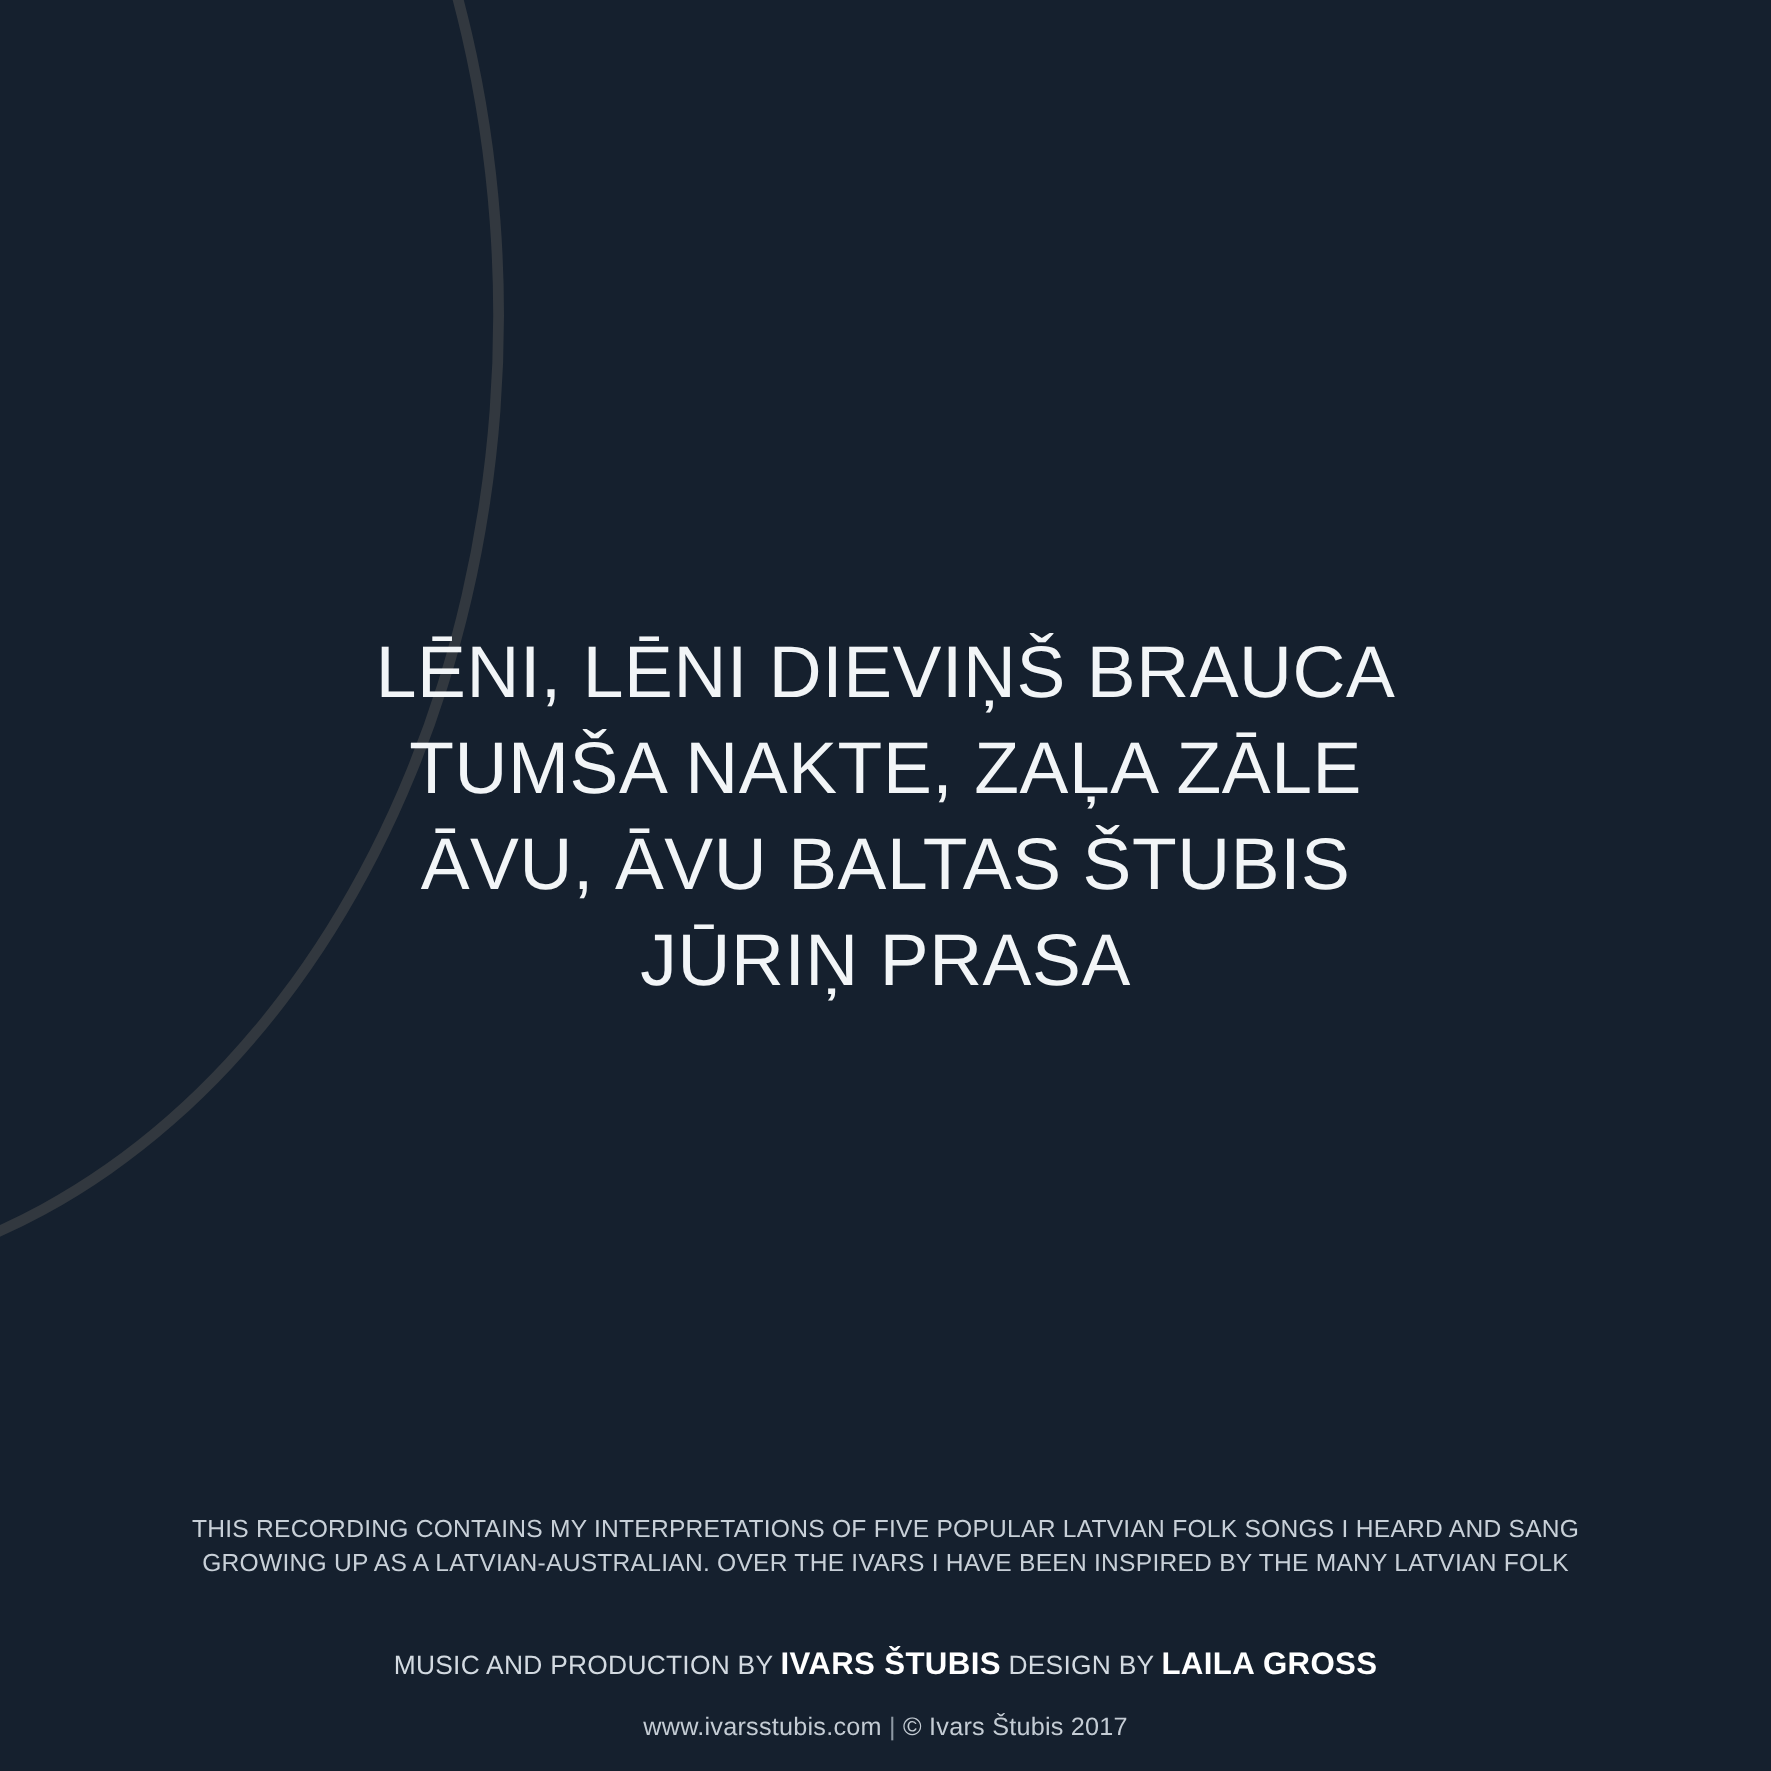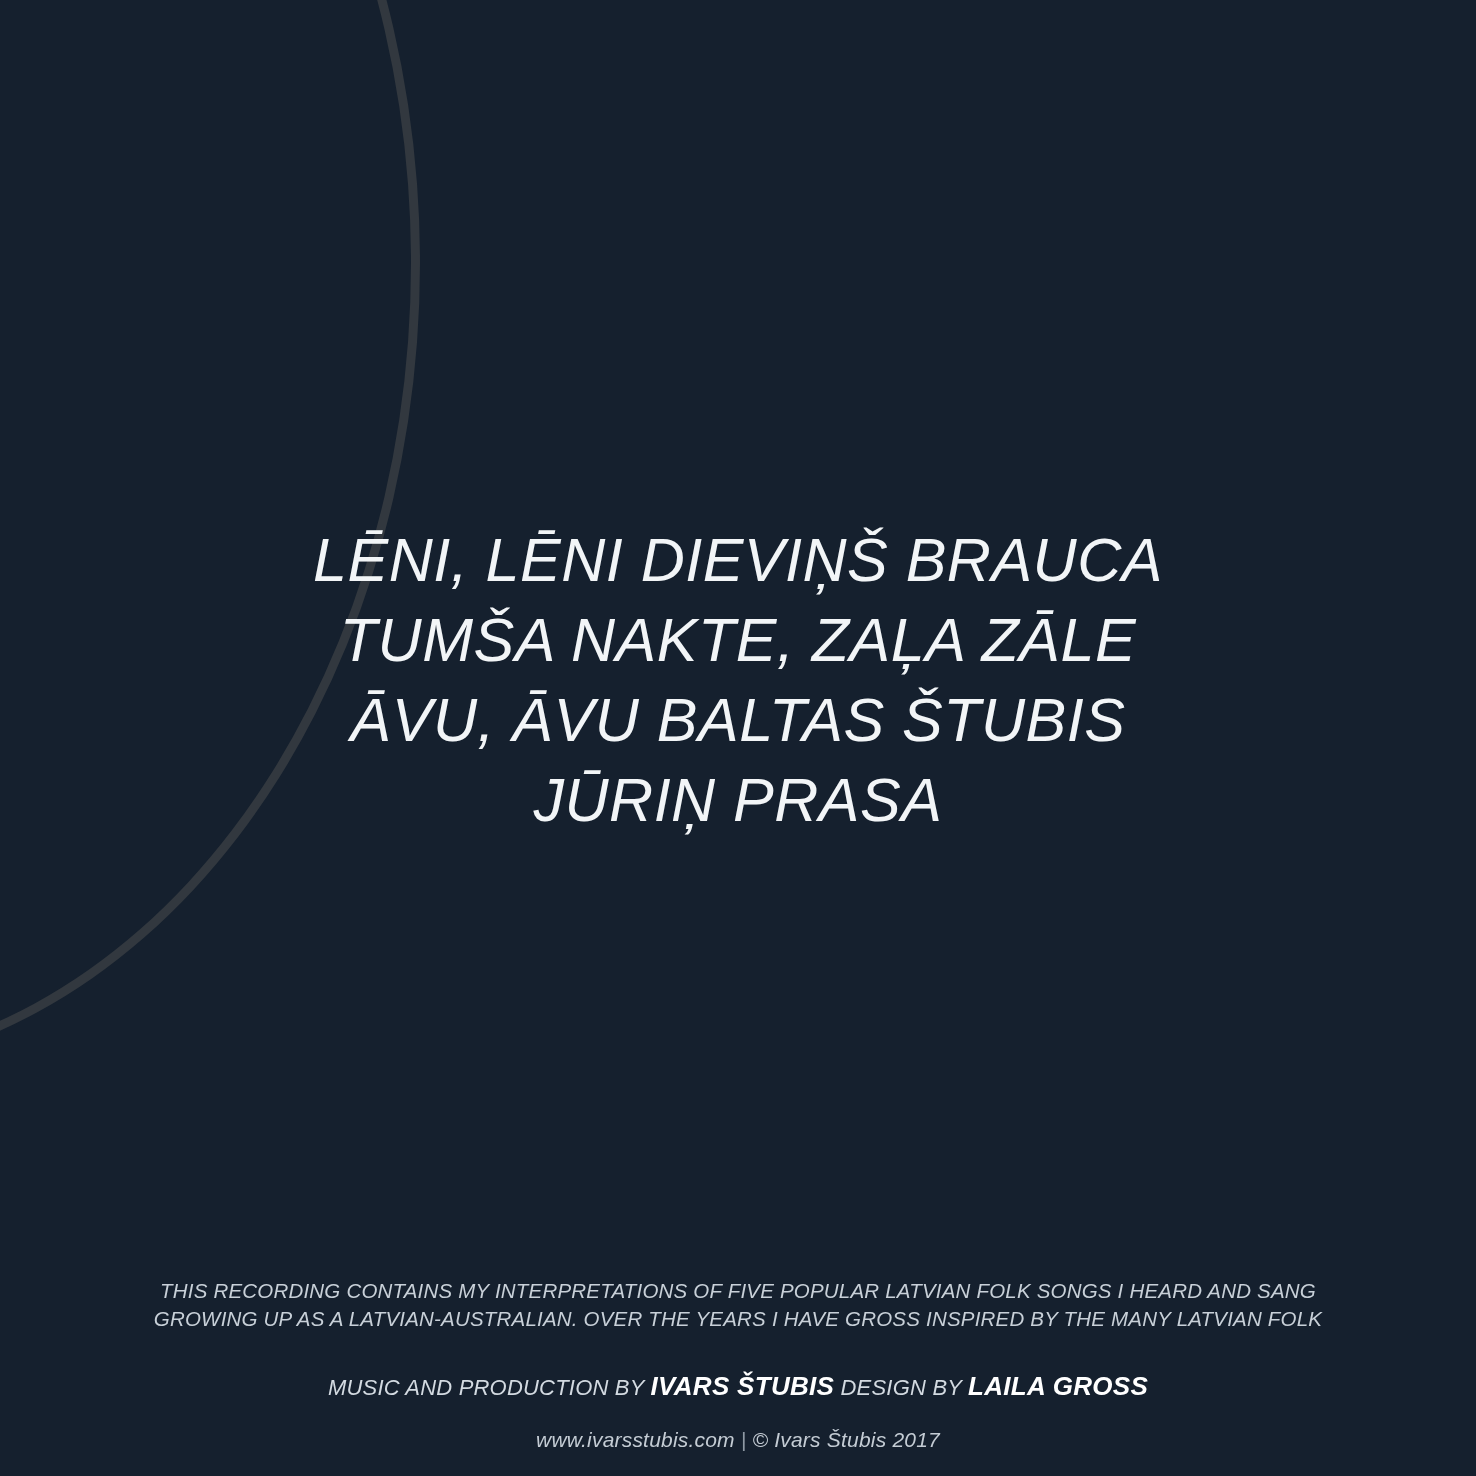--- a/index.html
+++ b/index.html
@@ -7,21 +7,20 @@
     padding: 0;
     background: #15202e;
   }
   #cover {
     position: relative;
     width: 1476px;
     height: 1476px;
     background: #15202e;
     overflow: hidden;
     font-family: "Liberation Sans", sans-serif;
-    font-style: italic;
   }
   
   #arc {
     position: absolute;
     left: -820px;
     top: -548px;
     width: 1240px;
     height: 1622px;
     border-radius: 50%;
     border: 9px solid #32383f;
@@ -53,21 +52,21 @@
   }
   #description {
     font-size: 20.5px;
     line-height: 28px;
     letter-spacing: 0.2px;
     color: #c8d0d8;
     max-width: 1210px;
     margin: 0 auto;
   }
   #byline {
-    margin-top: 38px;
+    margin-top: 54px;
     font-size: 22px;
     letter-spacing: 0.2px;
     color: #d3dae1;
   }
   #byline .name {
     font-size: 26px;
     font-weight: 700;
     color: #ffffff;
     letter-spacing: 0.3px;
   }
@@ -93,21 +92,21 @@
     <div class="track">LĒNI, LĒNI DIEVIŅŠ BRAUCA</div>
     <div class="track">TUMŠA NAKTE, ZAĻA ZĀLE</div>
     <div class="track">ĀVU, ĀVU BALTAS ŠTUBIS</div>
     <div class="track">JŪRIŅ PRASA</div>
   </div>
 
   <div id="credits">
 
     <div id="description">
       <div>THIS RECORDING CONTAINS MY INTERPRETATIONS OF FIVE POPULAR LATVIAN FOLK SONGS I HEARD AND SANG</div>
-      <div>GROWING UP AS A LATVIAN-AUSTRALIAN. OVER THE YEARS I HAVE GROSS INSPIRED BY THE MANY LATVIAN FOLK</div>
+      <div>GROWING UP AS A LATVIAN-AUSTRALIAN. OVER THE IVARS I HAVE BEEN INSPIRED BY THE MANY LATVIAN FOLK</div>
     </div>
 
     <div id="byline">
       <span class="lbl">MUSIC AND PRODUCTION BY</span>
       <span class="name">IVARS ŠTUBIS</span>
       <span class="lbl">DESIGN BY</span>
       <span class="name">LAILA GROSS</span>
     </div>
 
     <div id="url">

